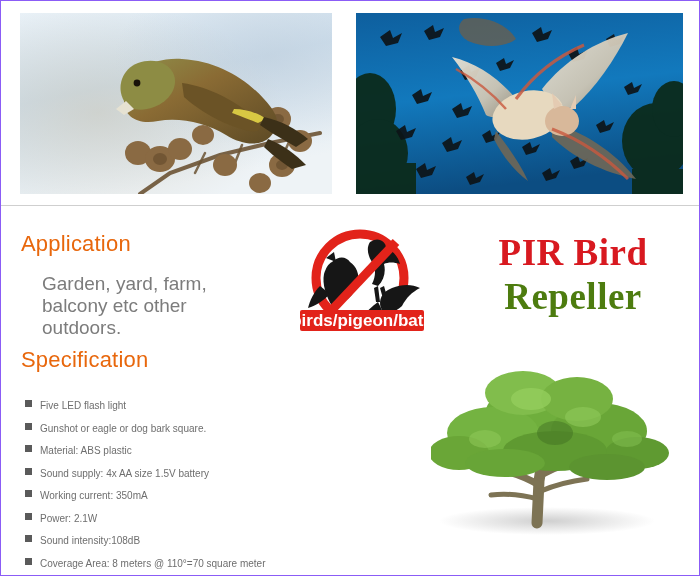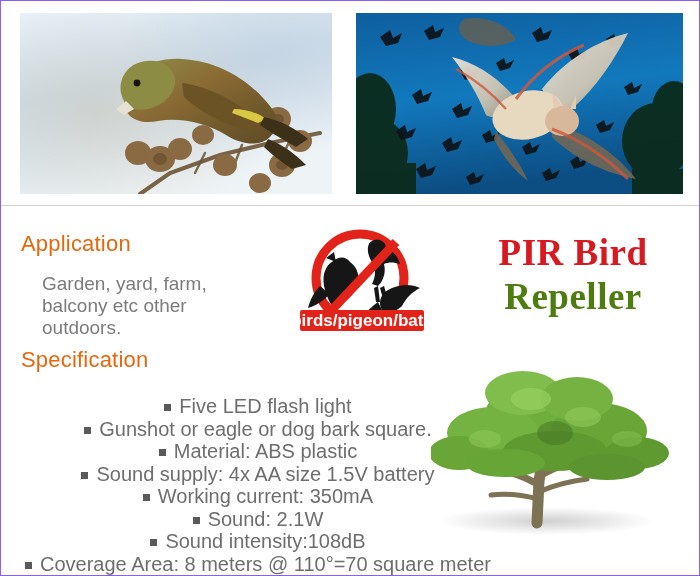--- a/index.html
+++ b/index.html
@@ -85,24 +85,23 @@
   .spec-list {
     position: absolute;
     left: 24px;
     top: 188px;
     margin: 0;
     padding: 0;
     list-style: none;
   }
   .spec-list li {
     color: #6e6e6e;
-    font-size: 20px;
+    font-size: 10px;
     line-height: 22.5px;
     white-space: nowrap;
-    text-align: center;
   }
   .spec-bullet {
     display: inline-block;
     width: 7px;
     height: 7px;
     background: #5a5a5a;
     margin-right: 8px;
     vertical-align: 2px;
   }
 
@@ -291,21 +290,21 @@
     <div class="application-text">Garden, yard, farm, balcony etc other outdoors.</div>
 
     <div class="section-heading" id="specification-heading">Specification</div>
 
     <ul class="spec-list">
       <li><span class="spec-bullet"></span><span>Five LED flash light</span></li>
       <li><span class="spec-bullet"></span><span>Gunshot or eagle or dog bark square.</span></li>
       <li><span class="spec-bullet"></span><span>Material: ABS plastic</span></li>
       <li><span class="spec-bullet"></span><span>Sound supply: 4x AA size 1.5V battery</span></li>
       <li><span class="spec-bullet"></span><span>Working current: 350mA</span></li>
-      <li><span class="spec-bullet"></span><span>Sound: 2.1W</span></li>
+      <li><span class="spec-bullet"></span><span>Power: 2.1W</span></li>
       <li><span class="spec-bullet"></span><span>Sound intensity:108dB</span></li>
       <li><span class="spec-bullet"></span><span>Coverage Area: 8 meters @ 110°=70 square meter</span></li>
     </ul>
 
     <div class="logo-block">
       <svg viewBox="0 0 140 118">
         <g>
 
           <circle cx="68" cy="52" r="44" fill="none" stroke="#E2231A" stroke-width="9"></circle>
 

